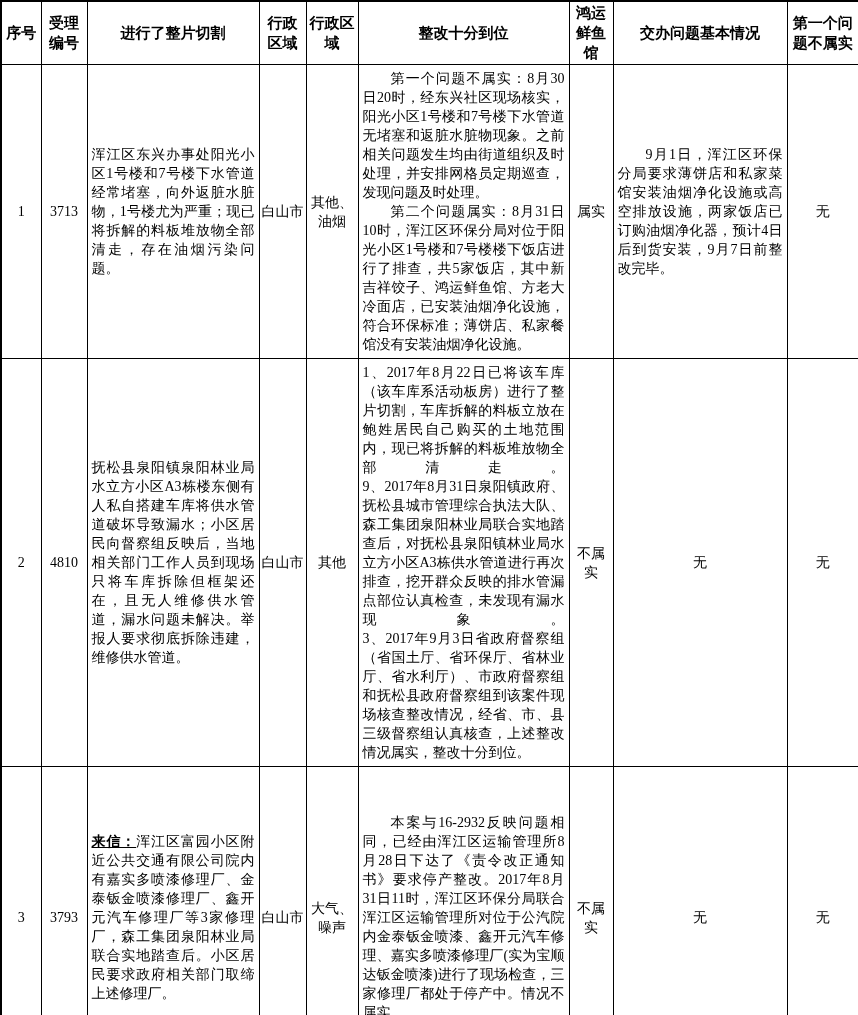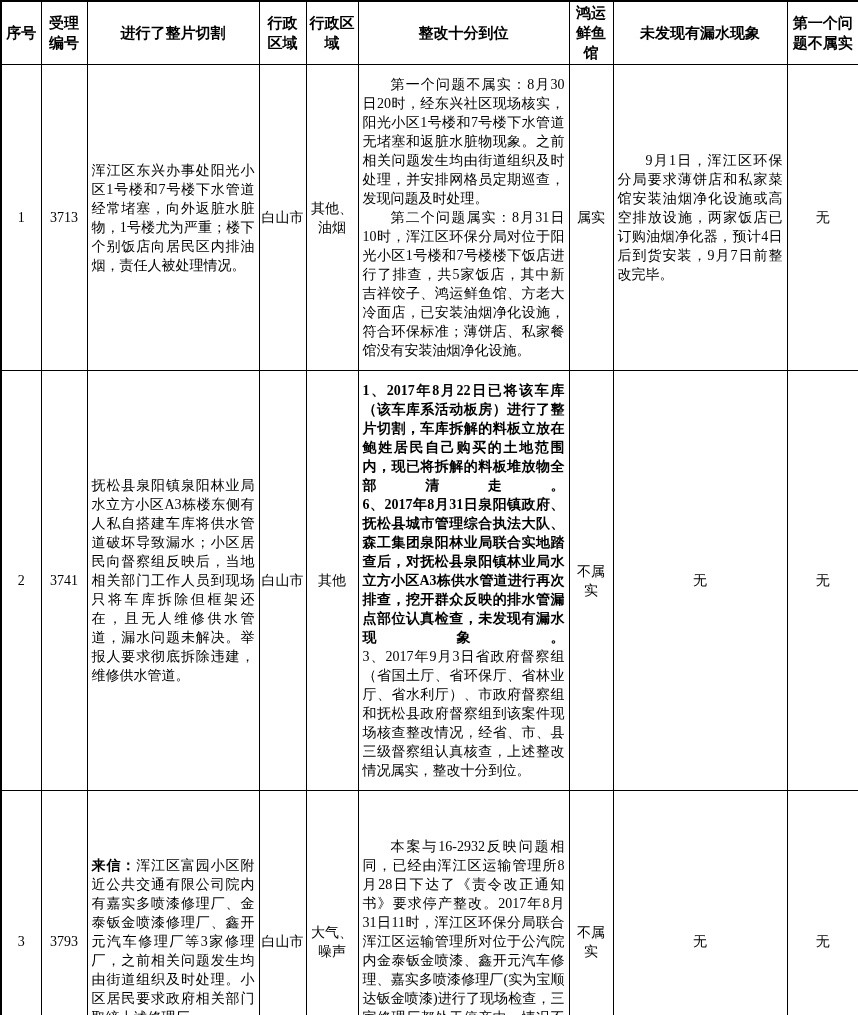--- a/index.html
+++ b/index.html
@@ -42,28 +42,28 @@
   td.center {
     text-align: center;
     font-size: 14px;
     line-height: 19px;
     padding: 1px 2px;
   }
   td.text {
     font-size: 14px;
     line-height: 19px;
     text-align: justify;
-    padding: 10px 4px;
+    padding: 4px 4px;
   }
   td.text p {
     margin: 0;
   }
   p.ind { text-indent: 2em; }
-  p.jlast { text-align-last: justify; font-weight: bold; }
-  b.lead { font-weight: bold; }
+  p.jlast { text-align-last: justify; }
+  b.lead { font-weight: bold; text-decoration: underline; }
   tr.r1 { height: 257px; }
   tr.r2 { height: 407px; }
   tr.r3 { height: 303px; }
 </style>
 </head>
 <body>
 
 <table class="doc">
   <colgroup>
     <col class="c-seq">
@@ -78,68 +78,68 @@
   </colgroup>
   <thead>
     <tr>
       <th>序号</th>
       <th>受理编号</th>
       <th>进行了整片切割</th>
       <th>行政区域</th>
       <th>行政区域</th>
       <th>整改十分到位</th>
       <th>鸿运鲜鱼馆</th>
-      <th>未发现有漏水现象</th>
+      <th>交办问题基本情况</th>
       <th>第一个问题不属实</th>
     </tr>
   </thead>
   <tbody>
 
     <tr class="r1">
       <td class="center">1</td>
       <td class="center">3713</td>
       <td class="text">
-        <p>浑江区东兴办事处阳光小区1号楼和7号楼下水管道经常堵塞，向外返脏水脏物，1号楼尤为严重；楼下个别饭店向居民区内排油烟，责任人被处理情况。</p>
+        <p>浑江区东兴办事处阳光小区1号楼和7号楼下水管道经常堵塞，向外返脏水脏物，1号楼尤为严重；现已将拆解的料板堆放物全部清走，存在油烟污染问题。</p>
       </td>
       <td class="center">白山市</td>
       <td class="center">其他、油烟</td>
       <td class="text">
         <p class="ind">第一个问题不属实：8月30日20时，经东兴社区现场核实，阳光小区1号楼和7号楼下水管道无堵塞和返脏水脏物现象。之前相关问题发生均由街道组织及时处理，并安排网格员定期巡查，发现问题及时处理。</p>
         <p class="ind">第二个问题属实：8月31日10时，浑江区环保分局对位于阳光小区1号楼和7号楼楼下饭店进行了排查，共5家饭店，其中新吉祥饺子、鸿运鲜鱼馆、方老大冷面店，已安装油烟净化设施，符合环保标准；薄饼店、私家餐馆没有安装油烟净化设施。</p>
       </td>
       <td class="center">属实</td>
       <td class="text">
         <p class="ind">9月1日，浑江区环保分局要求薄饼店和私家菜馆安装油烟净化设施或高空排放设施，两家饭店已订购油烟净化器，预计4日后到货安装，9月7日前整改完毕。</p>
       </td>
       <td class="center">无</td>
     </tr>
 
     <tr class="r2">
       <td class="center">2</td>
-      <td class="center">3741</td>
+      <td class="center">4810</td>
       <td class="text">
         <p>抚松县泉阳镇泉阳林业局水立方小区A3栋楼东侧有人私自搭建车库将供水管道破坏导致漏水；小区居民向督察组反映后，当地相关部门工作人员到现场只将车库拆除但框架还在，且无人维修供水管道，漏水问题未解决。举报人要求彻底拆除违建，维修供水管道。</p>
       </td>
       <td class="center">白山市</td>
       <td class="center">其他</td>
       <td class="text">
         <p class="jlast">1、2017年8月22日已将该车库（该车库系活动板房）进行了整片切割，车库拆解的料板立放在鲍姓居民自己购买的土地范围内，现已将拆解的料板堆放物全部清走。</p>
-        <p class="jlast">6、2017年8月31日泉阳镇政府、抚松县城市管理综合执法大队、森工集团泉阳林业局联合实地踏查后，对抚松县泉阳镇林业局水立方小区A3栋供水管道进行再次排查，挖开群众反映的排水管漏点部位认真检查，未发现有漏水现象。</p>
+        <p class="jlast">9、2017年8月31日泉阳镇政府、抚松县城市管理综合执法大队、森工集团泉阳林业局联合实地踏查后，对抚松县泉阳镇林业局水立方小区A3栋供水管道进行再次排查，挖开群众反映的排水管漏点部位认真检查，未发现有漏水现象。</p>
         <p>3、2017年9月3日省政府督察组（省国土厅、省环保厅、省林业厅、省水利厅）、市政府督察组和抚松县政府督察组到该案件现场核查整改情况，经省、市、县三级督察组认真核查，上述整改情况属实，整改十分到位。</p>
       </td>
       <td class="center">不属实</td>
       <td class="center">无</td>
       <td class="center">无</td>
     </tr>
 
     <tr class="r3">
       <td class="center">3</td>
       <td class="center">3793</td>
       <td class="text">
-        <p><b class="lead">来信：</b><span>浑江区富园小区附近公共交通有限公司院内有嘉实多喷漆修理厂、金泰钣金喷漆修理厂、鑫开元汽车修理厂等3家修理厂，之前相关问题发生均由街道组织及时处理。小区居民要求政府相关部门取缔上述修理厂。</span></p>
+        <p><b class="lead">来信：</b><span>浑江区富园小区附近公共交通有限公司院内有嘉实多喷漆修理厂、金泰钣金喷漆修理厂、鑫开元汽车修理厂等3家修理厂，森工集团泉阳林业局联合实地踏查后。小区居民要求政府相关部门取缔上述修理厂。</span></p>
       </td>
       <td class="center">白山市</td>
       <td class="center">大气、噪声</td>
       <td class="text">
         <p class="ind">本案与16-2932反映问题相同，已经由浑江区运输管理所8月28日下达了《责令改正通知书》要求停产整改。2017年8月31日11时，浑江区环保分局联合浑江区运输管理所对位于公汽院内金泰钣金喷漆、鑫开元汽车修理、嘉实多喷漆修理厂(实为宝顺达钣金喷漆)进行了现场检查，三家修理厂都处于停产中。情况不属实。</p>
       </td>
       <td class="center">不属实</td>
       <td class="center">无</td>
       <td class="center">无</td>
     </tr>

